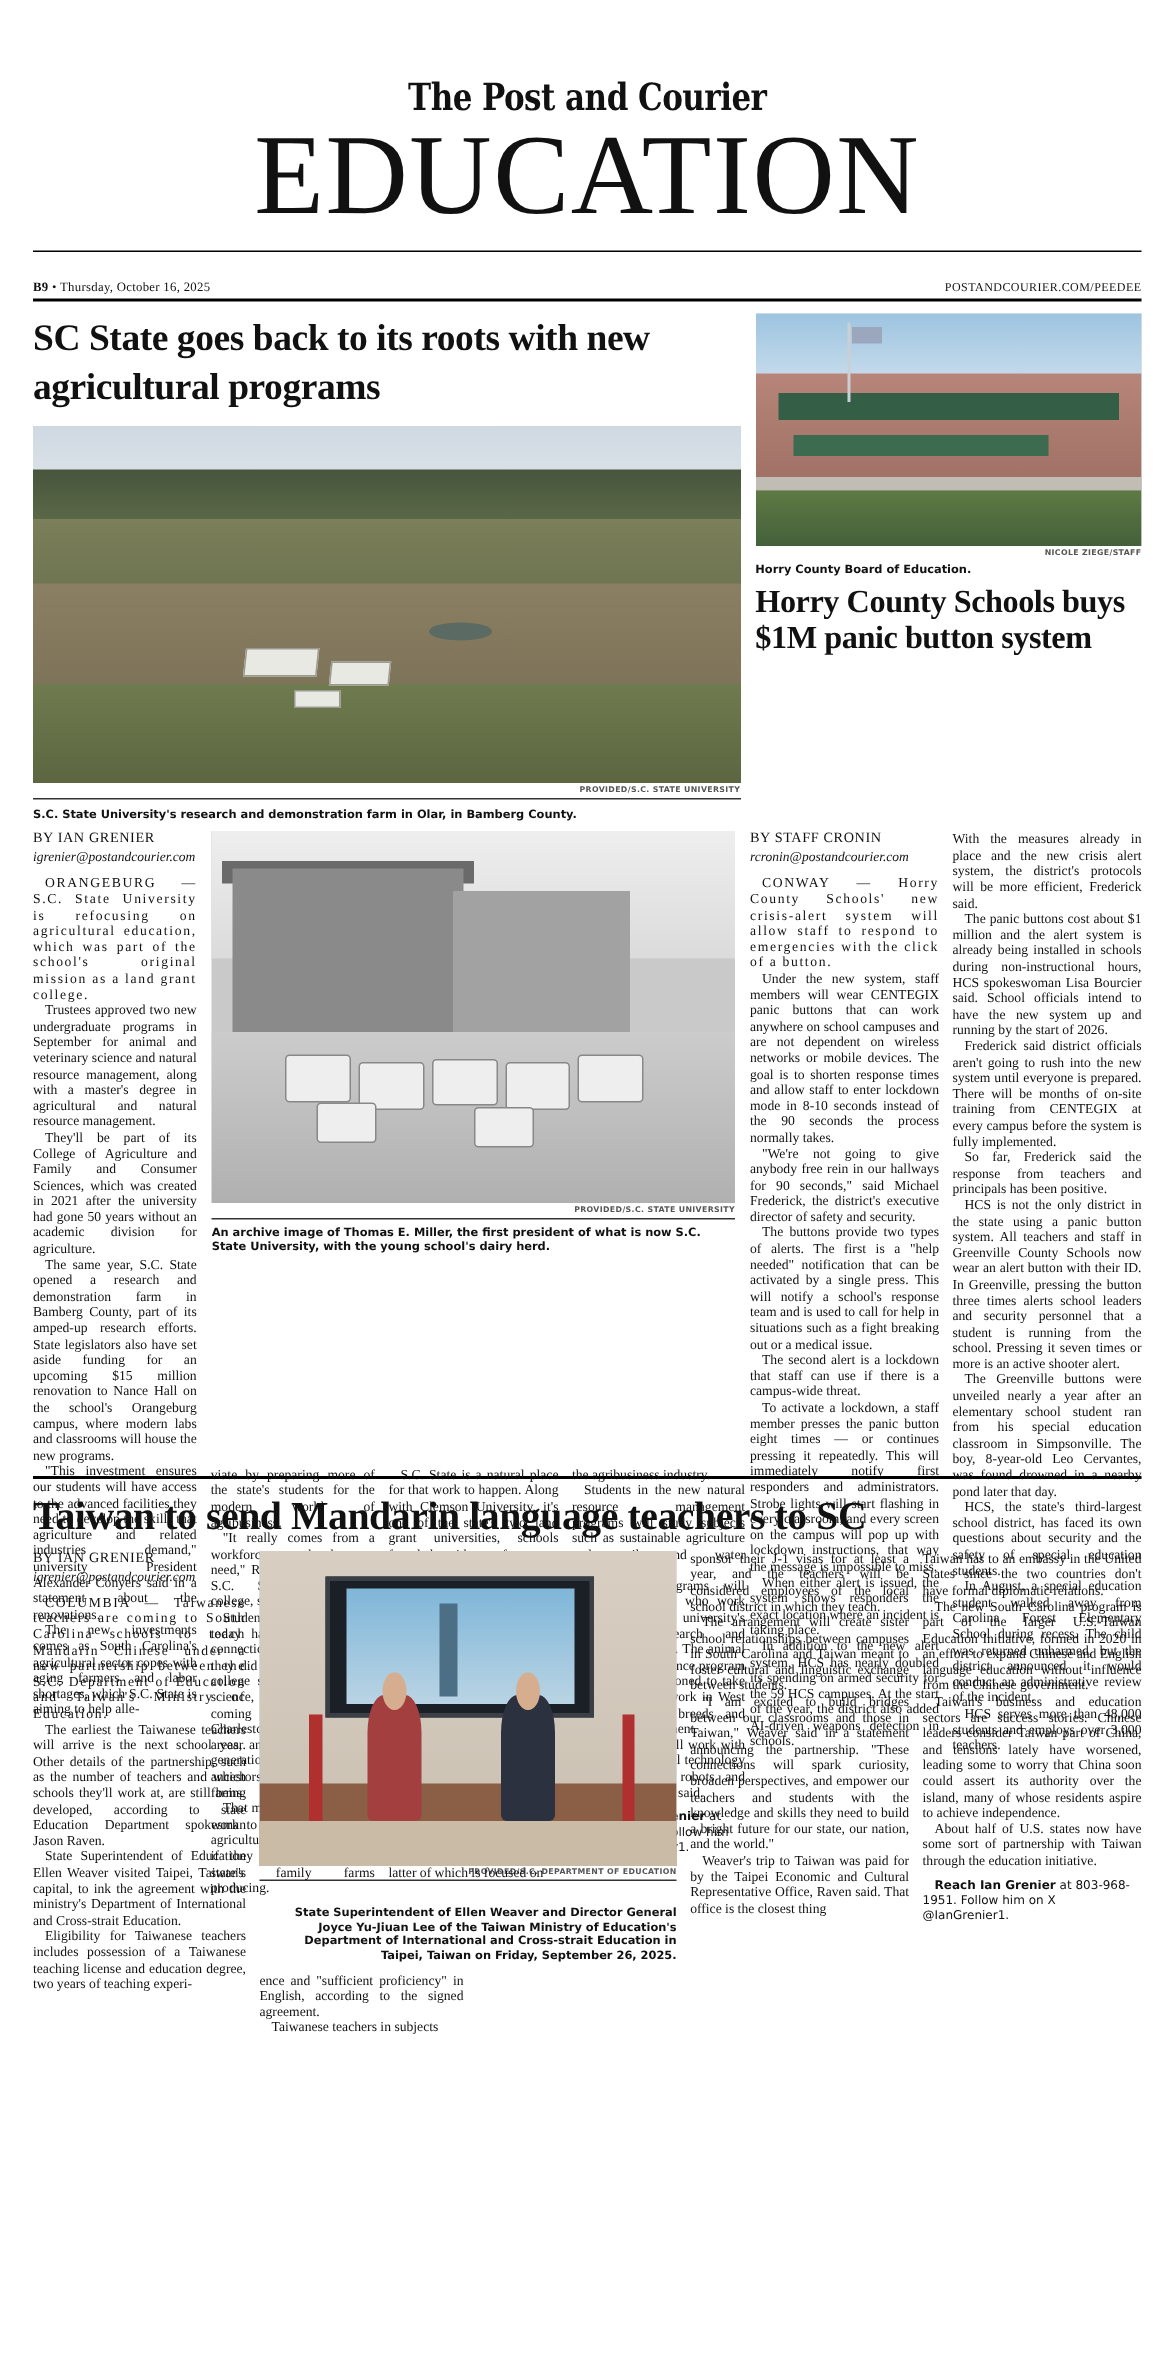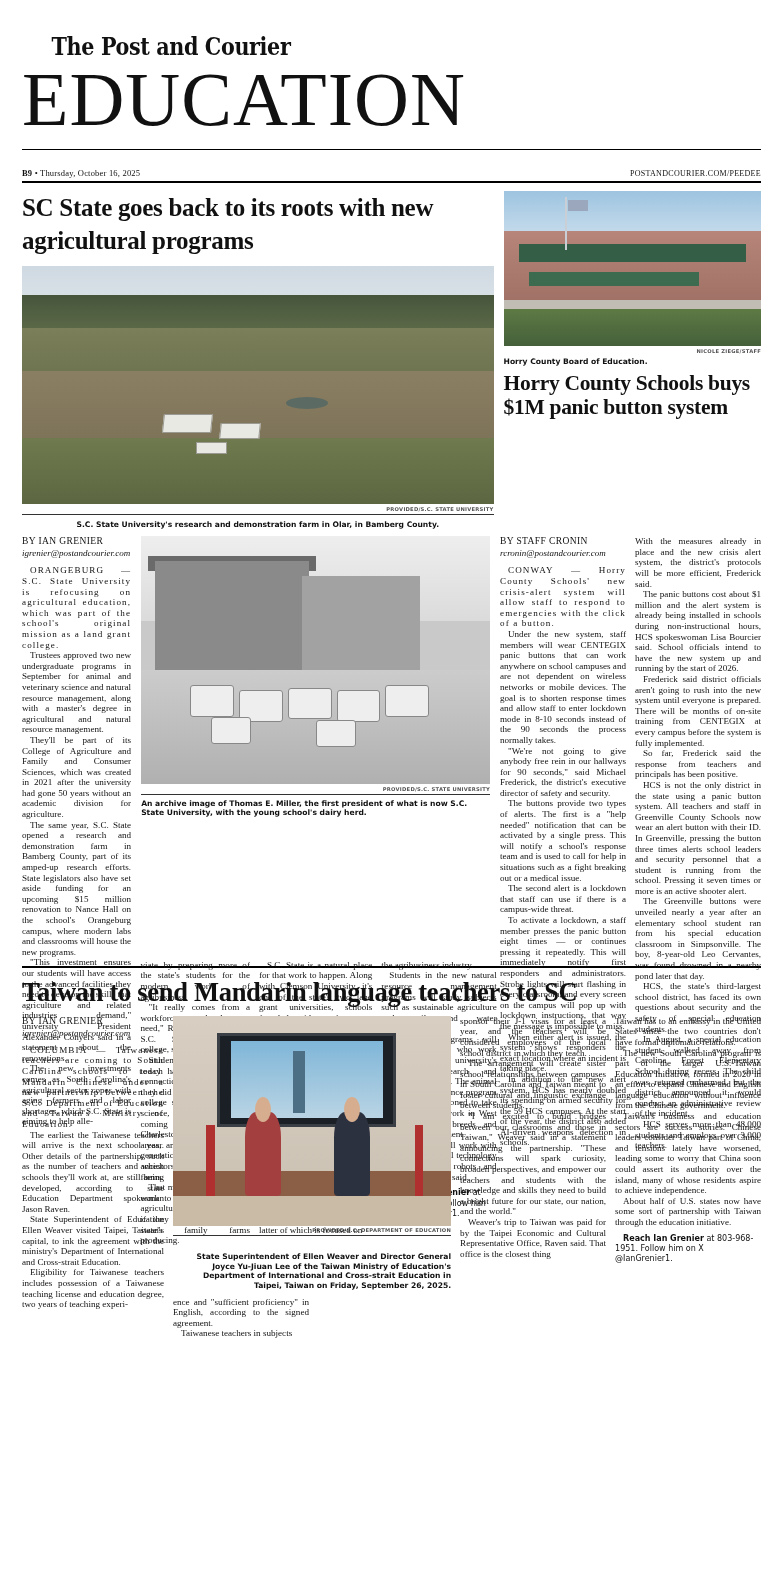--- a/index.html
+++ b/index.html
@@ -6,21 +6,21 @@
   html,body{margin:0;padding:0;background:#ffffff;}
   body{
     width:783px;height:1584px;overflow:hidden;
     font-family:"Liberation Serif", serif;
     color:#111;
     -webkit-font-smoothing:antialiased;
   }
   .page{width:783px;height:1584px;position:relative;box-sizing:border-box;padding:0 22px;}
 
   
-  .masthead{padding-top:34px;}
+  .masthead{padding-top:52px;text-align:center;}
   .brand{
     font-family:"DejaVu Serif", serif;
     font-weight:700;
     font-size:25px;
     letter-spacing:-0.4px;
     line-height:1;
     font-stretch:condensed;
     transform:scaleX(0.92);
   }
   .section-word{
@@ -168,21 +168,21 @@
     background:#d6ae8f;border-radius:50%;}
   .ph-taiwan .flagL{position:absolute;left:12%;bottom:14%;width:3%;height:34%;background:#b03030;}
   .ph-taiwan .flagR{position:absolute;right:10%;bottom:14%;width:3%;height:34%;background:#b03030;}
 
   
   .story1{margin-top:8px;}
   .s1-top{display:flex;gap:10px;}
   .s1-left{width:478px;}
   .s1-right{width:261px;}
   .s1-hed{font-size:25px;line-height:33px;}
-  .s1-cut{margin-top:5px;text-align:center;}
+  .s1-cut{margin-top:5px;}
 
   .s1-mid{display:flex;gap:10px;margin-top:7px;}
   .s1-col{width:112px;}
   .s1-photocol{width:358px;}
 
   
   .hc-hed{font-size:21.5px;line-height:23.5px;margin-top:6px;}
 
   
   .story3{margin-top:10px;}

